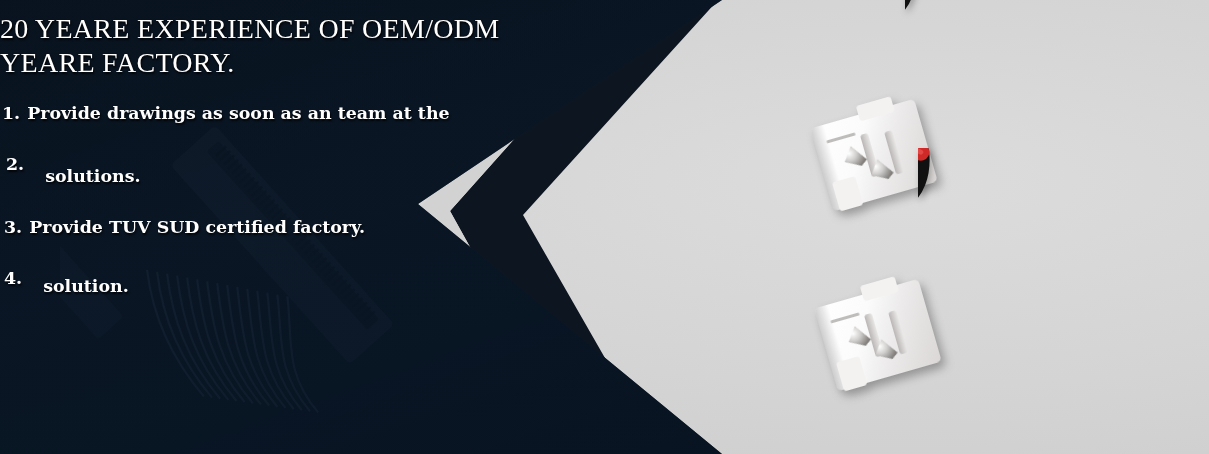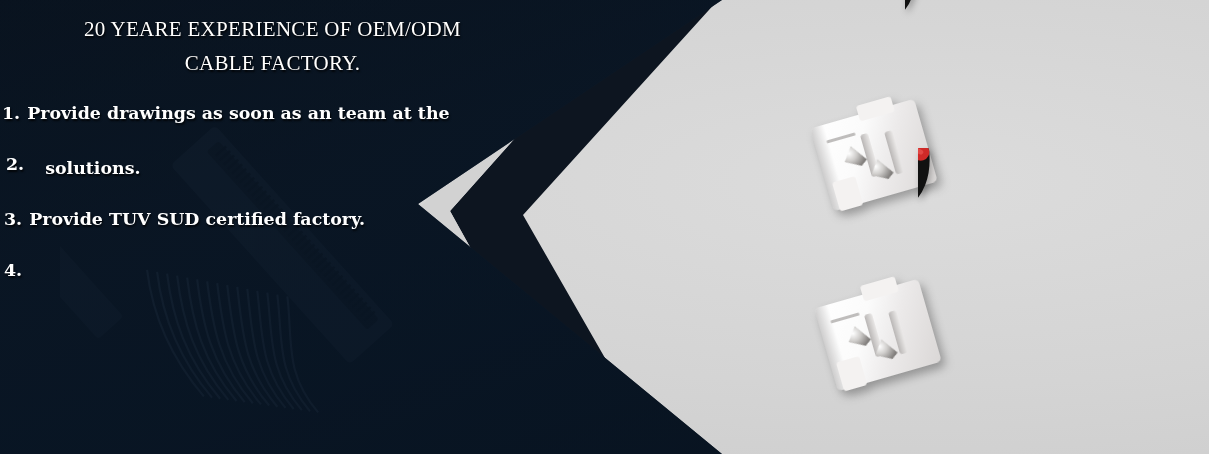--- a/index.html
+++ b/index.html
@@ -87,23 +87,23 @@
     position:absolute; inset:0;
     background:linear-gradient(170deg,rgba(8,18,30,.55),rgba(8,20,34,.72));
   }
 
   .content {
     position:relative; z-index:4;
     width:560px; padding:12px 0 0 0;
     color:#ffffff;
   }
   .headline {
-    text-align:center;
+    text-align:left;
     width:545px;
-    font-size:21px;
+    font-size:28px;
     line-height:34px;
     letter-spacing:.3px;
     font-weight:400;
     text-shadow:1px 2px 2px rgba(0,0,0,.85), 0 0 1px rgba(0,0,0,.9);
     font-family:"Liberation Serif","DejaVu Serif",serif;
   }
   .headline .l2 { display:block; }
 
   .bullets {
     margin-top:20px;
@@ -120,21 +120,21 @@
     margin-bottom:24px;
     line-height:27px;
   }
   .bullets li .num { flex:0 0 auto; margin-right:7px; }
   .bullets li .txt { flex:1 1 auto; }
   .bullets li .txt .ln2 { display:block; padding-left:14px; }
   .b1 { padding-left:2px; }
   .b2 { padding-left:6px; margin-top:6px; }
   .b3 { padding-left:4px; }
   .b4 { padding-left:4px; }
-  .bullets .b2 .ln2 { margin-top:4px; }
+  .bullets .b2 .ln2 { margin-top:12px; }
   .bullets .b4 .ln2 { margin-top:8px; }
 </style>
 </head>
 <body>
 
 <div class="banner">
 
   <div class="photo-panel"></div>
 
   <svg class="twist" style="left:905px; top:-40px;" width="360" height="330" viewBox="0 0 360 330">
@@ -254,21 +254,21 @@
         <rect x="-58" y="214" width="150" height="34" rx="4" transform="rotate(26 18 230)" fill="#2b3c4f" opacity=".9"></rect>
       </g>
     </svg>
 
     <div class="panel-tint"></div>
 
     <div class="content">
 
       <h1 class="headline">
         <span>20 YEARE EXPERIENCE OF OEM/ODM</span>
-        <span class="l2">CABLE FACTORY.</span>
+        <span class="l2">YEARE FACTORY.</span>
       </h1>
 
       <ul class="bullets">
 
         <li class="b1">
           <span class="num">1.</span>
           <span class="txt">
             <span>Provide drawings as soon as an team at the</span>
           </span>
         </li>
@@ -283,20 +283,21 @@
         <li class="b3">
           <span class="num">3.</span>
           <span class="txt">
             <span>Provide TUV SUD certified factory.</span>
           </span>
         </li>
 
         <li class="b4">
           <span class="num">4.</span>
           <span class="txt">
+            <span class="ln2">solution.</span>
           </span>
         </li>
 
       </ul>
     </div>
   </div>
 
 </div>
 
 </body></html>

